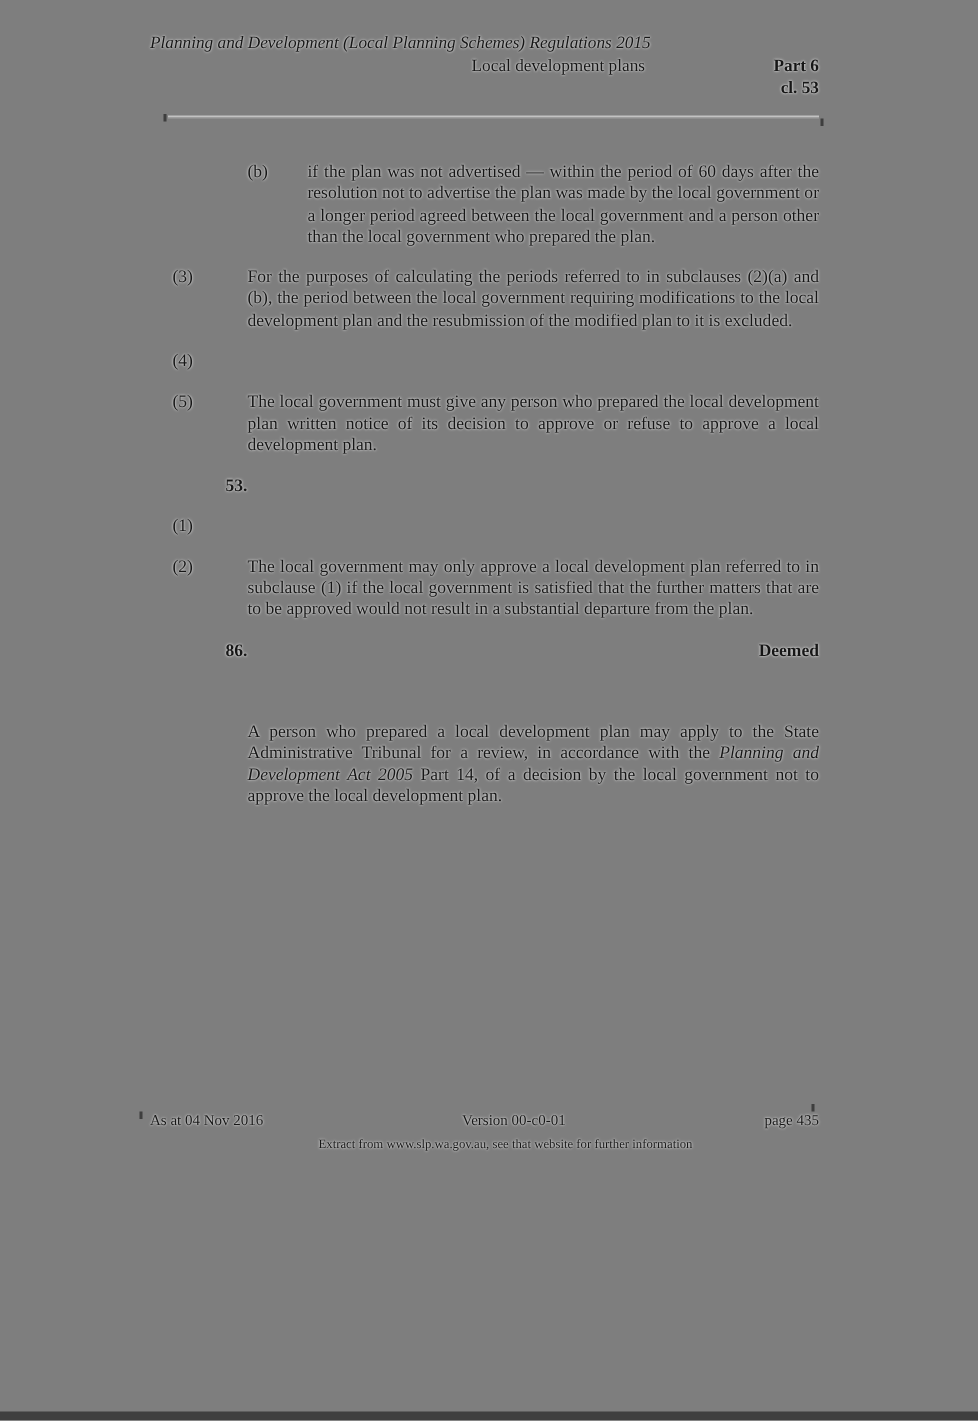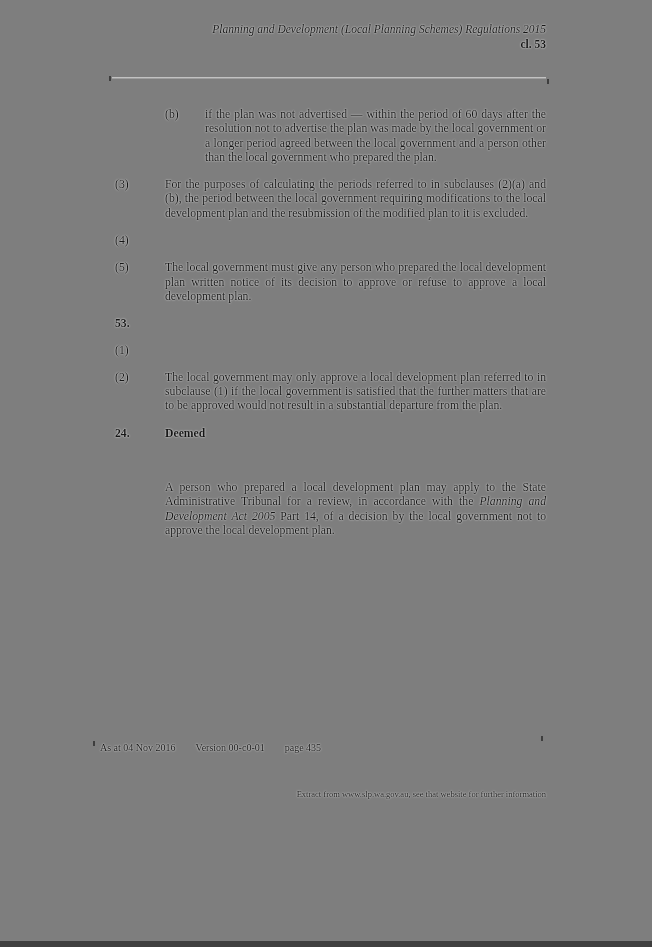--- a/index.html
+++ b/index.html
@@ -16,21 +16,21 @@
   
   .header {
     position: absolute;
     top: 22px;
     left: 100px;
     width: 446px;
     font-size: 11.5px;
     line-height: 15px;
   }
   .h-line { display: flex; justify-content: flex-end; }
-  .h-title { font-style: italic; text-align: right; width: 100%; }
+  .h-title { font-style: italic; text-align: left; width: 100%; }
   .h-left { text-align: right; }
   .h-right { width: 116px; text-align: right; font-weight: bold; flex: none; }
   .header-rule {
     position: absolute;
     top: 77px;
     left: 112px;
     width: 434px;
     height: 1px;
     background: #c2c2c2;
     box-shadow: 0 1px 0 rgba(255,255,255,.25);
@@ -55,63 +55,65 @@
     font-size: 11.7px;
     line-height: 14.3px;
   }
   .row { display: flex; margin-bottom: 13px; text-align: justify; }
   .row .num { flex: none; }
   .row .txt { flex: 1 1 auto; }
   .row.sub { padding-left: 15px; }
   .row.sub .num { width: 50px; }
   .row.subpara { padding-left: 65px; }
   .row.subpara .num { width: 40px; }
-  .row.heading { padding-left: 15px; font-weight: bold; text-align: left; margin-bottom: 12px; }
+  .row.heading { padding-left: 15px; font-weight: bold; text-align: right; margin-bottom: 12px; }
   .row.heading .num { width: 50px; }
   .row.plain { padding-left: 65px; margin-top: 40px; }
   .txt em { font-style: italic; }
   
   .footer-line1 {
     position: absolute;
     top: 742px;
     left: 100px;
     width: 446px;
     display: flex;
-    justify-content: flex-start;
+    justify-content: space-between;
     font-size: 10px;
     line-height: 12px;
-    gap: 20px;
   }
   .footer-line2 {
     position: absolute;
     top: 757px;
-    left: 100px;
+    left: 114px;
     width: 446px;
-    text-align: right;
+    text-align: center;
     font-size: 8.5px;
     line-height: 10px;
-    margin-top: 32px;
   }
   .bottom-bar {
     position: absolute;
     left: 0;
     bottom: 0;
     width: 652px;
     height: 6px;
     background: #3f3f3f;
   }
 </style>
 </head>
 <body>
 
 <div class="canvas">
 
   <div class="header">
     <div class="h-line">
       <span class="h-title">Planning and Development (Local Planning Schemes) Regulations 2015</span>
+    </div>
+    <div class="h-line">
+      <span class="h-left">Local development plans</span>
+      <span class="h-right">Part 6</span>
     </div>
     <div class="h-line">
       <span class="h-right">cl. 53</span>
     </div>
   </div>
 
   <div class="header-rule"></div>
   <span class="tick tick-hl"></span>
   <span class="tick tick-hr"></span>
 
@@ -135,21 +137,21 @@
         <span class="num">53.</span>
       </div>
       <div class="row sub">
         <span class="num">(1)</span>
       </div>
       <div class="row sub">
         <span class="num">(2)</span>
         <span class="txt"><span>The local government may only approve a local development plan referred to in subclause (1) if the local government is satisfied that the further matters that are to be approved would not result in a substantial departure from the plan.</span></span>
       </div>
       <div class="row heading">
-        <span class="num">24.</span>
+        <span class="num">86.</span>
         <span class="txt"><span>Deemed</span></span>
       </div>
       <div class="row plain">
         <span class="txt"><span>A person who prepared a local development plan may apply to the State Administrative Tribunal for a review, in accordance with the </span><em>Planning and Development Act 2005</em><span> Part 14, of a decision by the local government not to approve the local development plan.</span></span>
       </div>
     </div>
 
   <div class="footer-line1">
     <span>As at 04 Nov 2016</span>
     <span>Version 00-c0-01</span>

